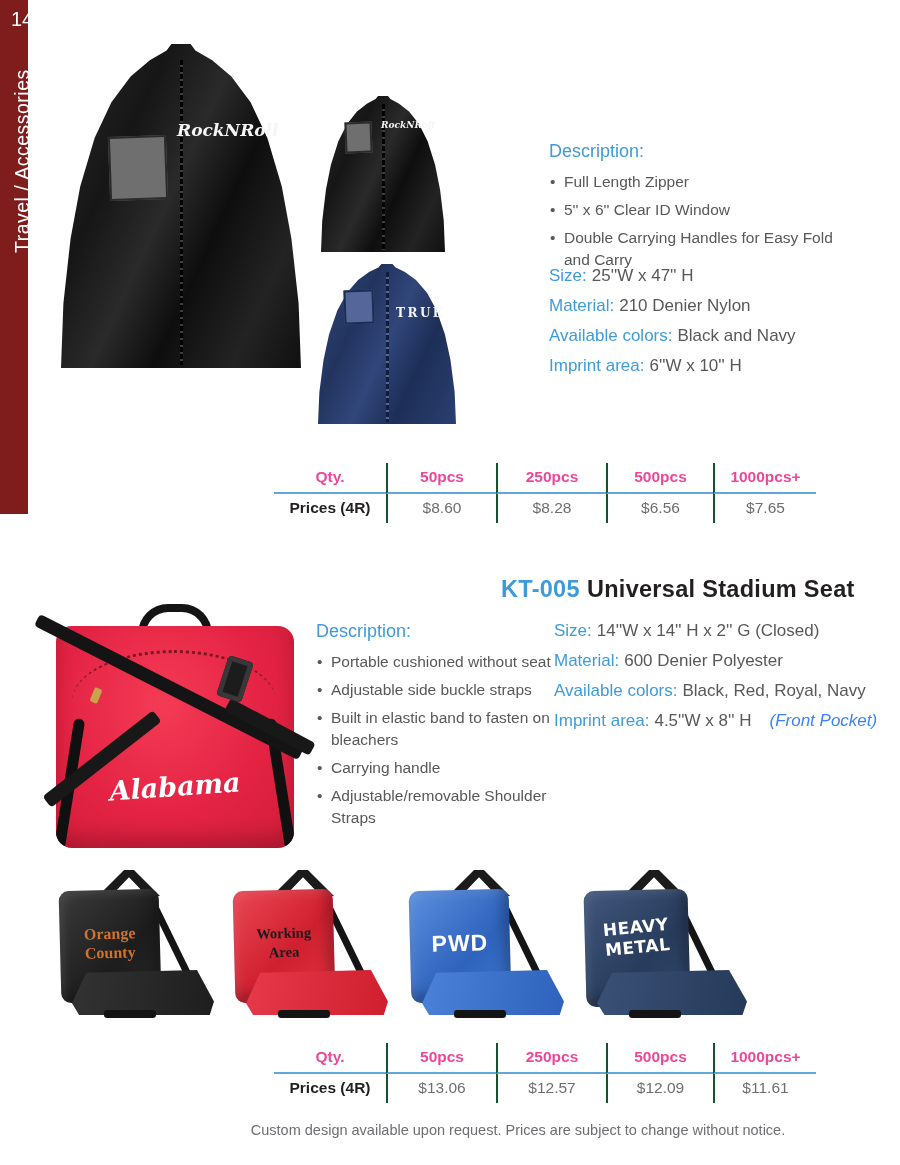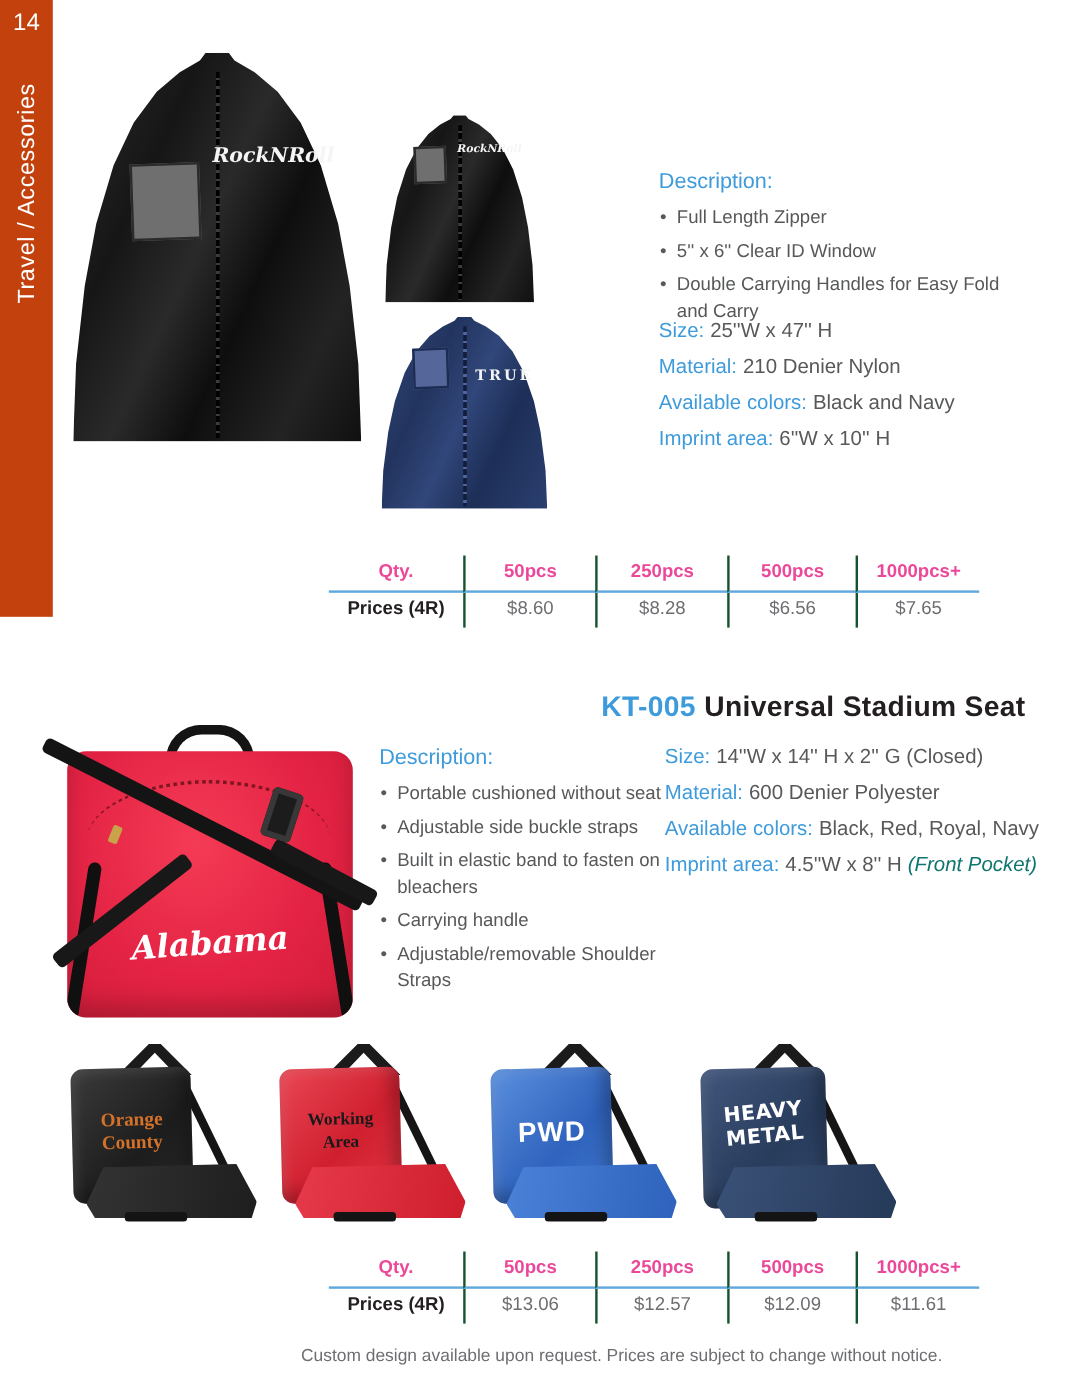--- a/index.html
+++ b/index.html
@@ -1,40 +1,40 @@
 <!DOCTYPE html>
 <html><head>
 <meta charset="utf-8">
 <style>
   * { margin:0; padding:0; box-sizing:border-box; }
   html,body { background:#fff; }
   body { font-family:"Liberation Sans", sans-serif; }
   .page { position:relative; width:900px; height:1165px; background:#fff; overflow:hidden; }
 
   
-  .sidebar { position:absolute; left:0; top:0; width:44px; height:514px; background:#c2410c; }
+  .sidebar { position:absolute; left:0; top:0; width:28px; height:514px; background:#7f1d1d; }
   .page-num { position:absolute; top:8px; left:0; width:44px; text-align:center; color:#fff; font-size:20px; }
   .side-label { position:absolute; left:11px; top:253px; transform-origin:0 0; transform:rotate(-90deg);
                 white-space:nowrap; color:#fff; font-size:19.5px; letter-spacing:.5px; }
 
   
   .sec-title { position:absolute; font-size:23.5px; font-weight:bold; letter-spacing:.3px; white-space:nowrap; }
   .sec-title .code { color:#3E9BDB; }
   .sec-title .pname { color:#231F20; margin-left:7px; }
 
   
   .desc-label { color:#3E9BDB; font-size:18px; margin-bottom:9px; }
   .bullets { }
   .bullet { position:relative; padding-left:15px; color:#57585A; font-size:15.5px; line-height:1.42;
             margin-bottom:6px; white-space:pre-line; }
   .bullet::before { content:"•"; position:absolute; left:1px; top:0; color:#57585A; }
   .spec-line { font-size:17px; margin-bottom:10px; white-space:nowrap; }
   .spec-line .sl { color:#3E9BDB; }
   .spec-line .sv { color:#57585A; margin-left:5px; }
-  .spec-line .sn { color:#0f766e; margin-left:5px; font-style:italic; }
+  .spec-line .sn { color:#3b82f6; margin-left:18px; font-style:italic; }
 
   
   .ptable { position:absolute; display:grid; grid-template-columns:112px 110px 110px 107px 103px; }
   .ptable .cell { text-align:center; font-size:15.5px; padding:5px 0 6px 0; }
   .ptable .hdr { color:#ec4899; font-weight:bold; border-bottom:2px solid #5FA8DC; }
   .ptable .dat { color:#6D6E71; }
   .ptable .rowlab { color:#231F20; font-weight:bold; }
   .ptable .vline { border-left:2px solid #14532d; }
 
   

